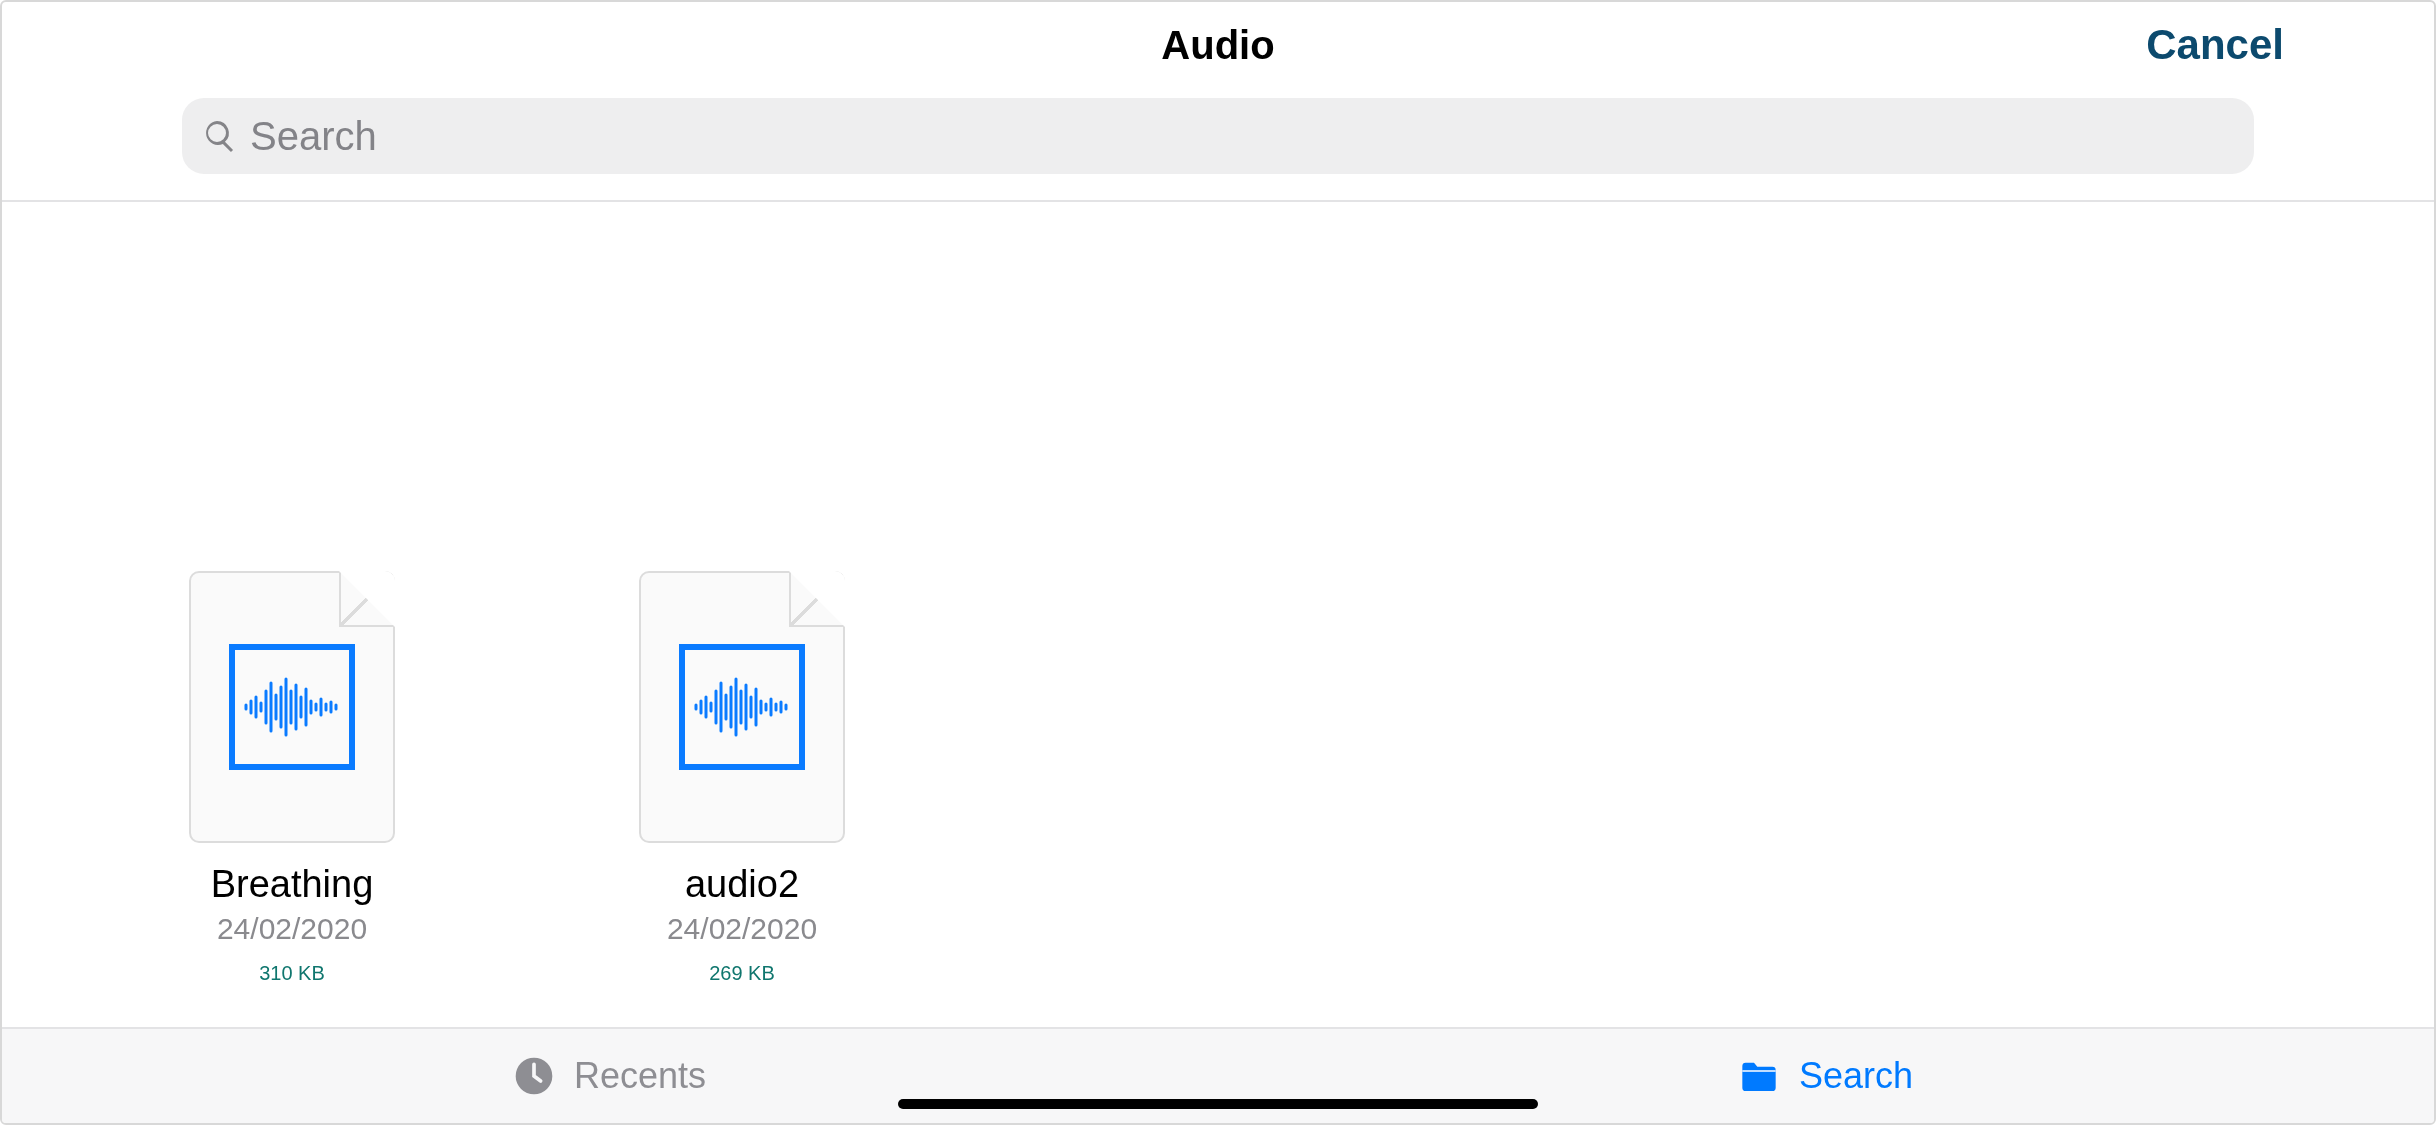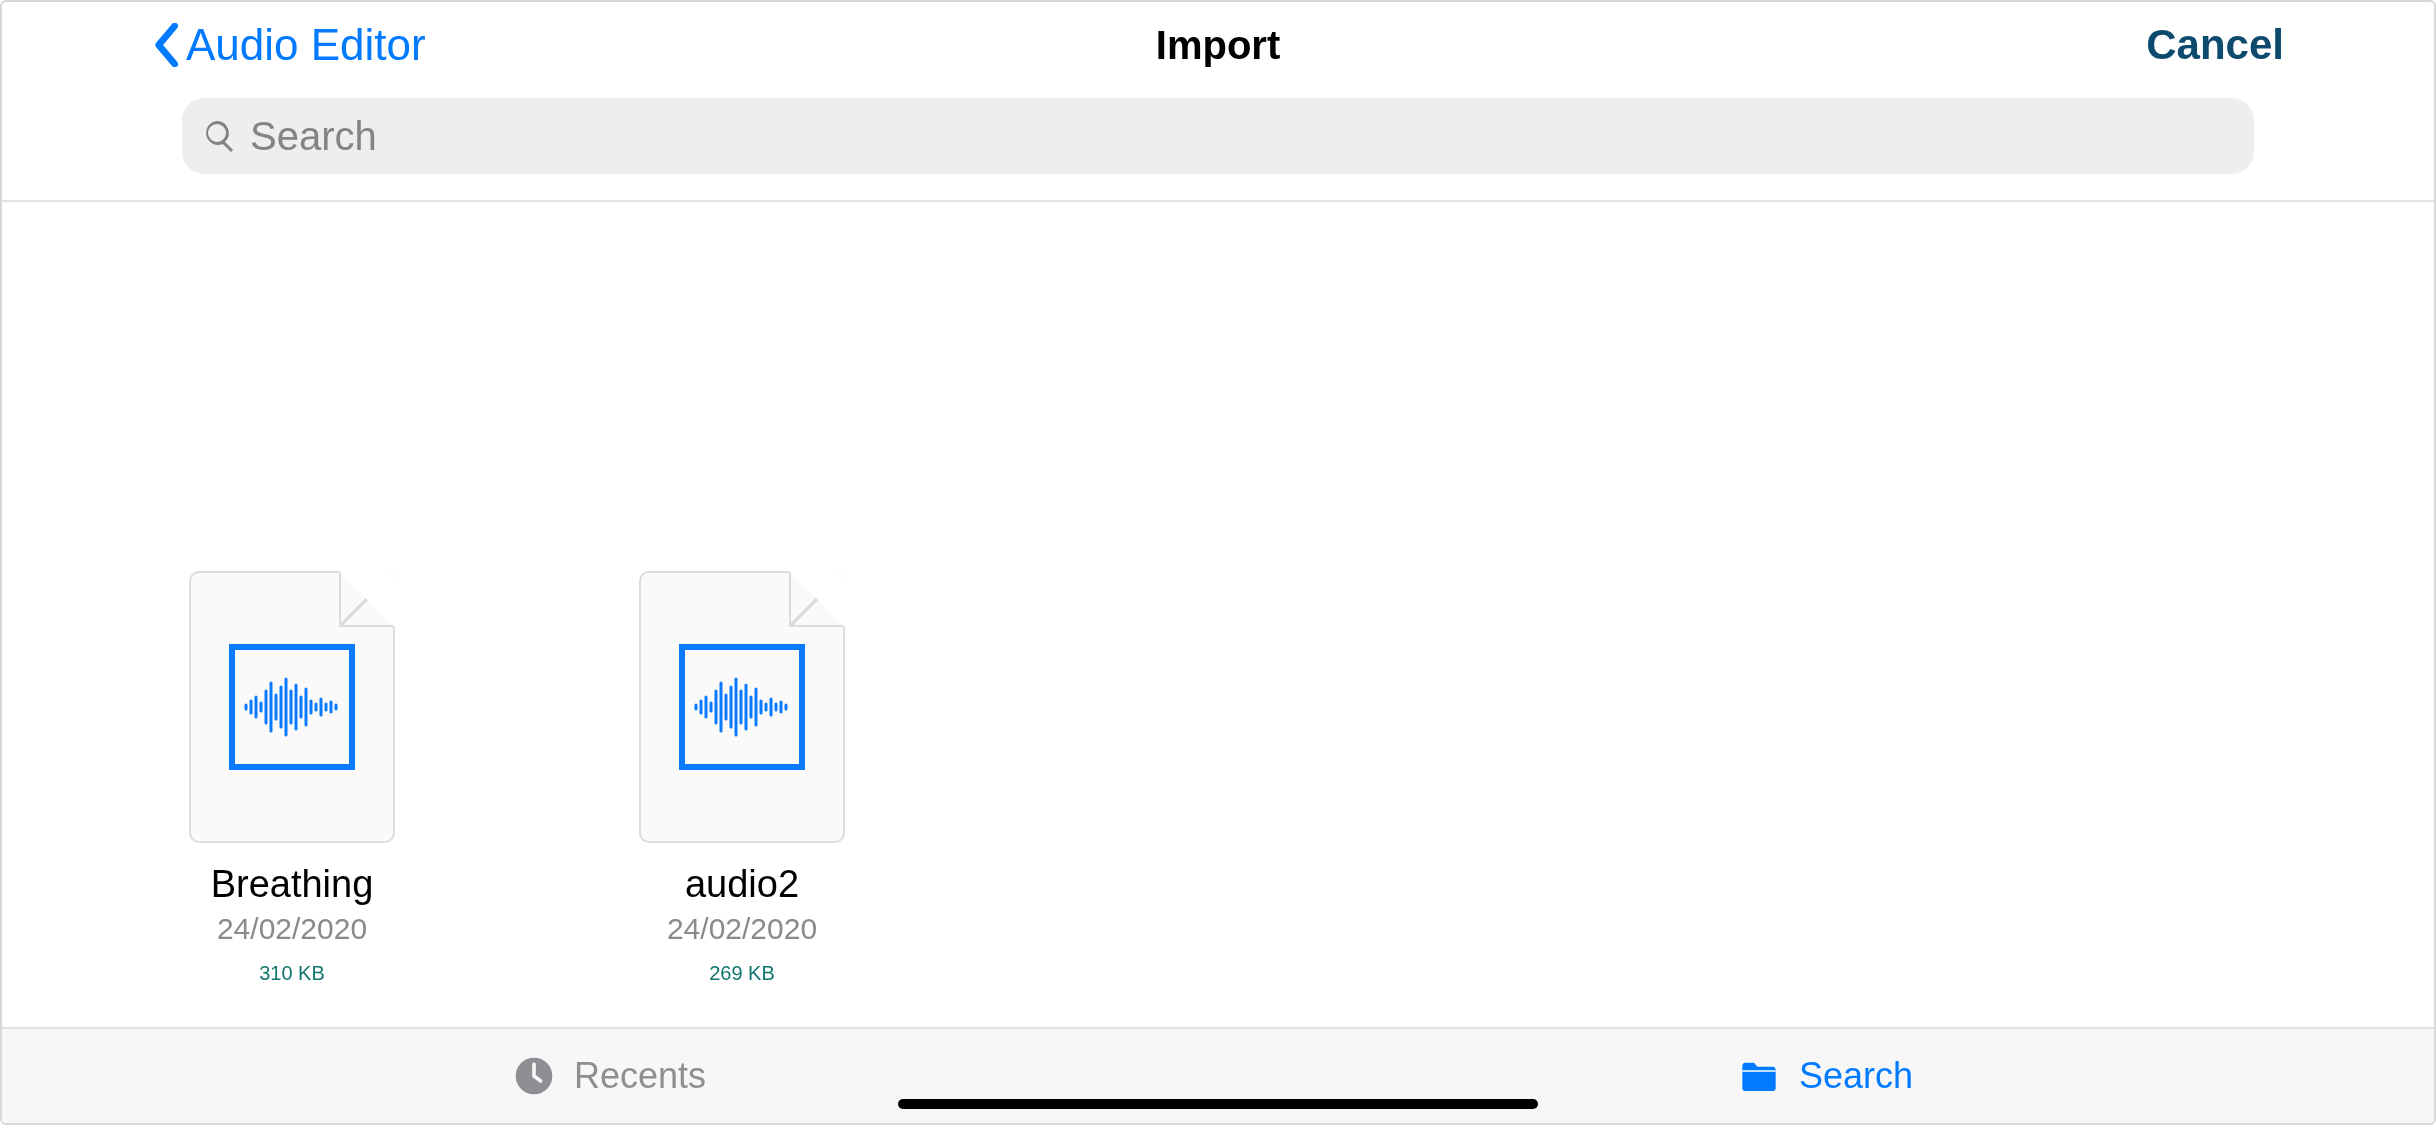--- a/index.html
+++ b/index.html
@@ -37,27 +37,21 @@
 .tab.active { color: #007aff; }
 .tab svg { width: 40px; height: 40px; }
 .home-indicator { position: absolute; bottom: 14px; left: 50%; transform: translateX(-50%); width: 640px; height: 10px; background: #000; border-radius: 6px; }
 </style>
 </head>
 <body>
 
 <div class="window">
 
   <div class="navbar">
-    <div class="back">
-      <svg viewBox="0 0 18 30">
-          <path d="M15 2 L4 15 L15 28" stroke="#007aff" stroke-width="4.5" fill="none" stroke-linecap="round" stroke-linejoin="round"></path>
-        </svg>
-      <span>Audio Editor</span>
-    </div>
-    <div class="title">Import</div>
+    <div class="title">Audio</div>
     <div class="cancel">Cancel</div>
   </div>
 
   <div class="search-wrap">
     <div class="search">
       <svg viewBox="0 0 24 24">
           <path d="M10 2a8 8 0 015.3 13.9l5.4 5.4-1.4 1.4-5.4-5.4A8 8 0 1110 2zm0 2a6 6 0 100 12 6 6 0 000-12z"></path>
         </svg>
       <input type="text" placeholder="Search" style="">
     </div>

